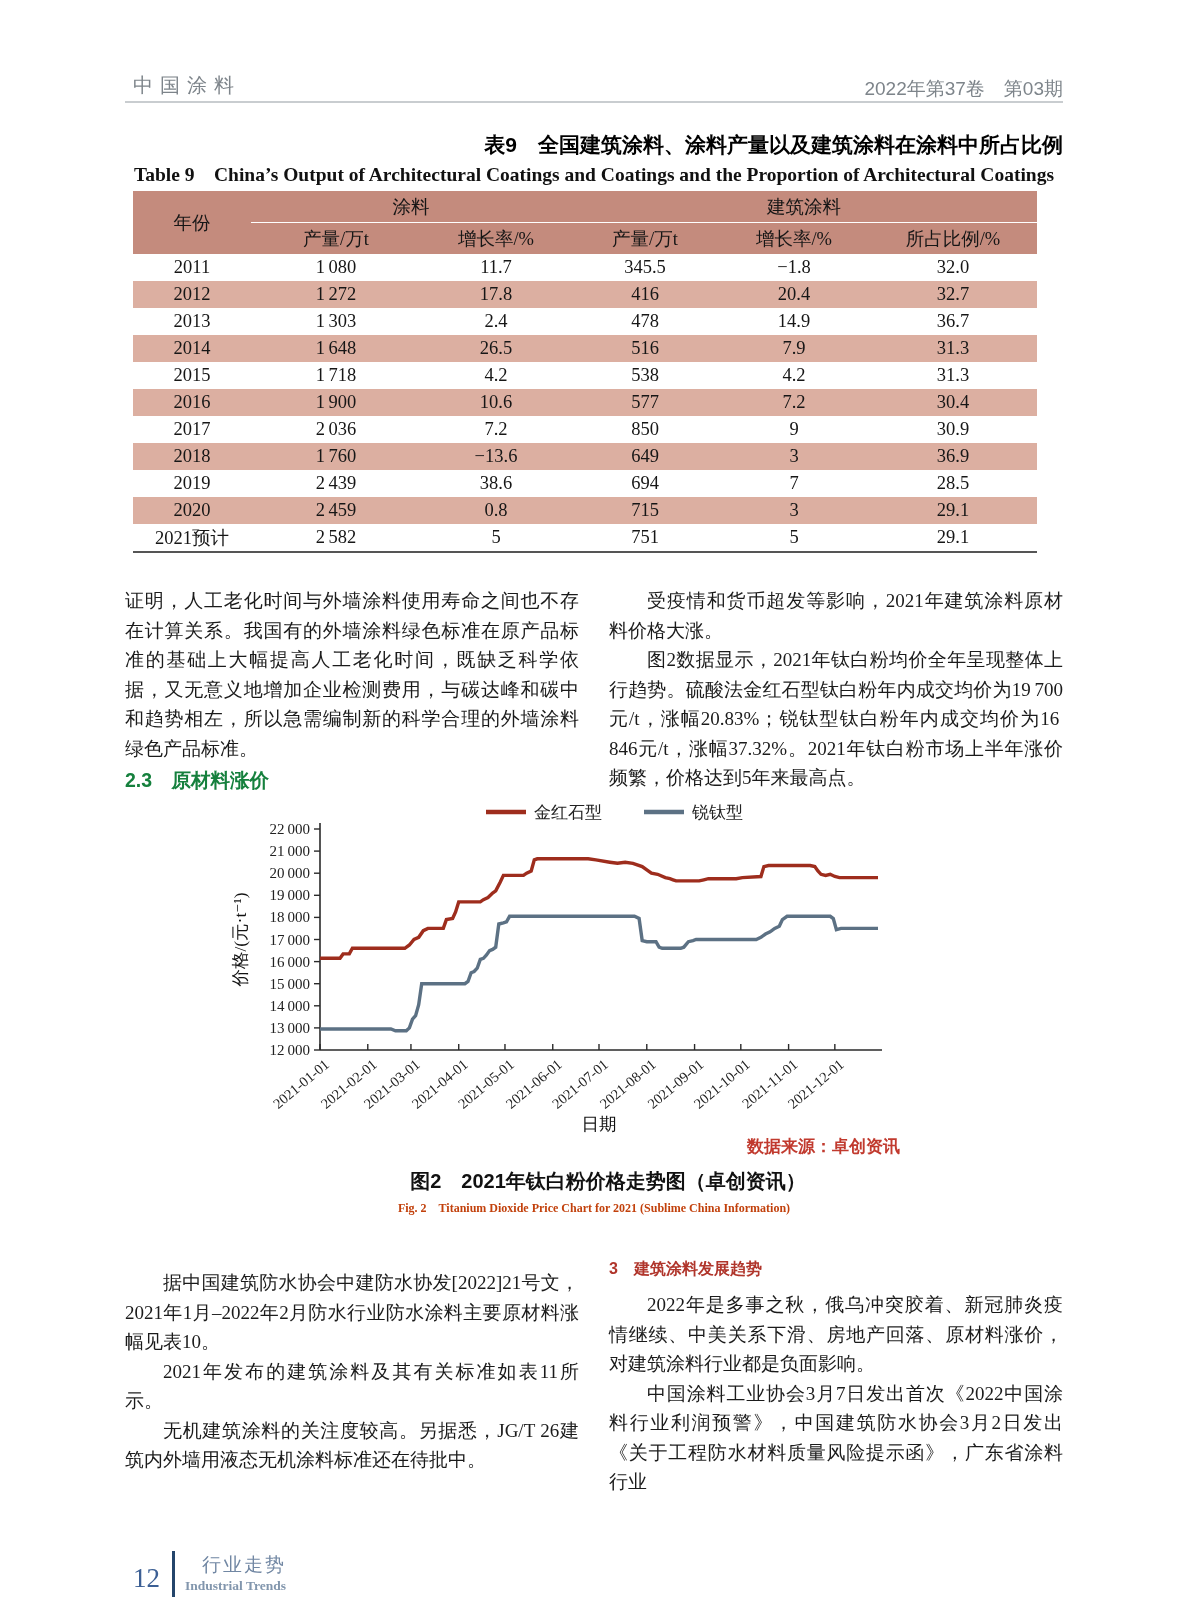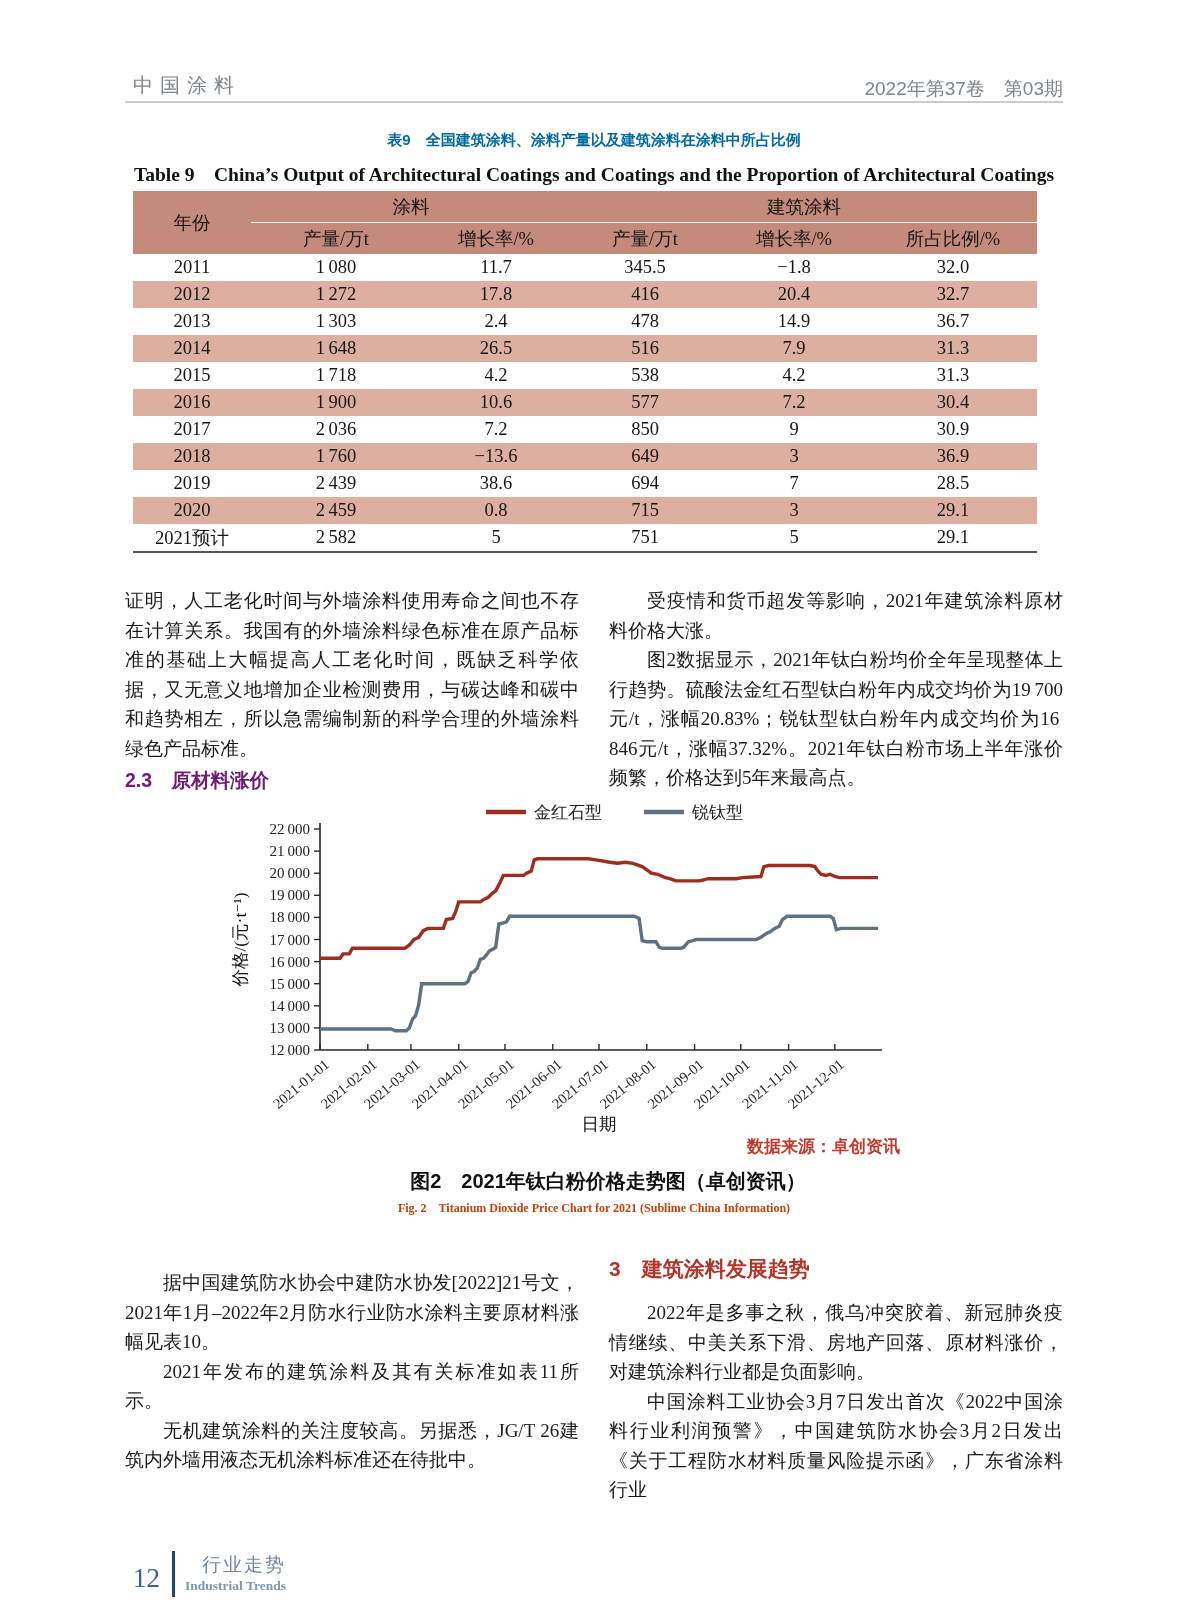--- a/index.html
+++ b/index.html
@@ -5,40 +5,40 @@
   html,body{margin:0;padding:0;background:#e8e8e8;}
   .page{position:relative;width:1187px;height:1600px;background:#ffffff;margin:0 auto;overflow:hidden;
         font-family:"Liberation Serif","DejaVu Serif",serif;color:#1b1b1b;}
   
   .journal{position:absolute;left:133px;top:72px;font-family:"Liberation Sans","DejaVu Sans",sans-serif;
            font-size:20px;letter-spacing:7px;color:#7d848a;}
   .issue{position:absolute;right:124px;top:76px;font-size:19px;color:#7d848a;
          font-family:"Liberation Sans","DejaVu Sans",sans-serif;}
   .hrule{position:absolute;left:125px;top:101px;width:938px;height:2px;background:#c9cdd0;}
   
-  .tbl-title-zh{position:absolute;left:125px;top:131px;width:938px;text-align:center;
-      font-family:"Liberation Sans","DejaVu Sans",sans-serif;font-weight:bold;font-size:15px;color:#0369a1;}
+  .tbl-title-zh{position:absolute;left:125px;top:131px;width:938px;text-align:right;
+      font-family:"Liberation Sans","DejaVu Sans",sans-serif;font-weight:bold;font-size:21px;color:#000000;}
   .tbl-title-en{position:absolute;left:125px;top:161px;width:938px;text-align:center;
       font-weight:bold;font-size:19.5px;color:#111;}
   
   table.t9{position:absolute;left:133px;top:191px;width:904px;border-collapse:collapse;table-layout:fixed;
       font-size:18.5px;border-bottom:2px solid #555;}
   table.t9 th{background:#c48b7d;font-weight:normal;text-align:center;padding:0;height:31px;color:#161616;}
   table.t9 th.grp{border-bottom:1.5px solid #fff;}
   table.t9 td{text-align:center;height:27px;padding:0;color:#161616;}
   table.t9 tbody tr:nth-child(even) td{background:#dcafa1;}
   
   .cols{position:absolute;display:flex;gap:30px;width:938px;left:125px;}
   .col{width:454px;font-size:19px;line-height:29.5px;text-align:justify;}
   .col p{margin:0;}
   .col p.ind{text-indent:2em;}
-  .h-red{font-family:"Liberation Sans","DejaVu Sans",sans-serif;font-weight:bold;color:#701a75;
+  .h-red{font-family:"Liberation Sans","DejaVu Sans",sans-serif;font-weight:bold;color:#15803d;
          font-size:19.5px;line-height:30px;margin:2px 0 1px 0;}
   .h-red-big{font-family:"Liberation Sans","DejaVu Sans",sans-serif;font-weight:bold;color:#b0352b;
-         font-size:21px;line-height:34px;margin:0 0 12px 0;}
+         font-size:16px;line-height:34px;margin:0 0 4px 0;}
   .sec1{top:586px;}
   .sec2{top:1252px;}
   .sec2 .pad-top{padding-top:16px;}
   
   .chart{position:absolute;left:228px;top:797px;width:676px;height:362px;}
   .chart svg{display:block;}
   .ytick{font:15px "Liberation Serif","DejaVu Serif",serif;fill:#222;}
   .xtick{font:14.5px "Liberation Serif","DejaVu Serif",serif;fill:#222;}
   .legend{font:17px "Liberation Serif","DejaVu Serif",serif;fill:#222;}
   .axis-title{font:17.5px "Liberation Serif","DejaVu Serif",serif;fill:#111;}

